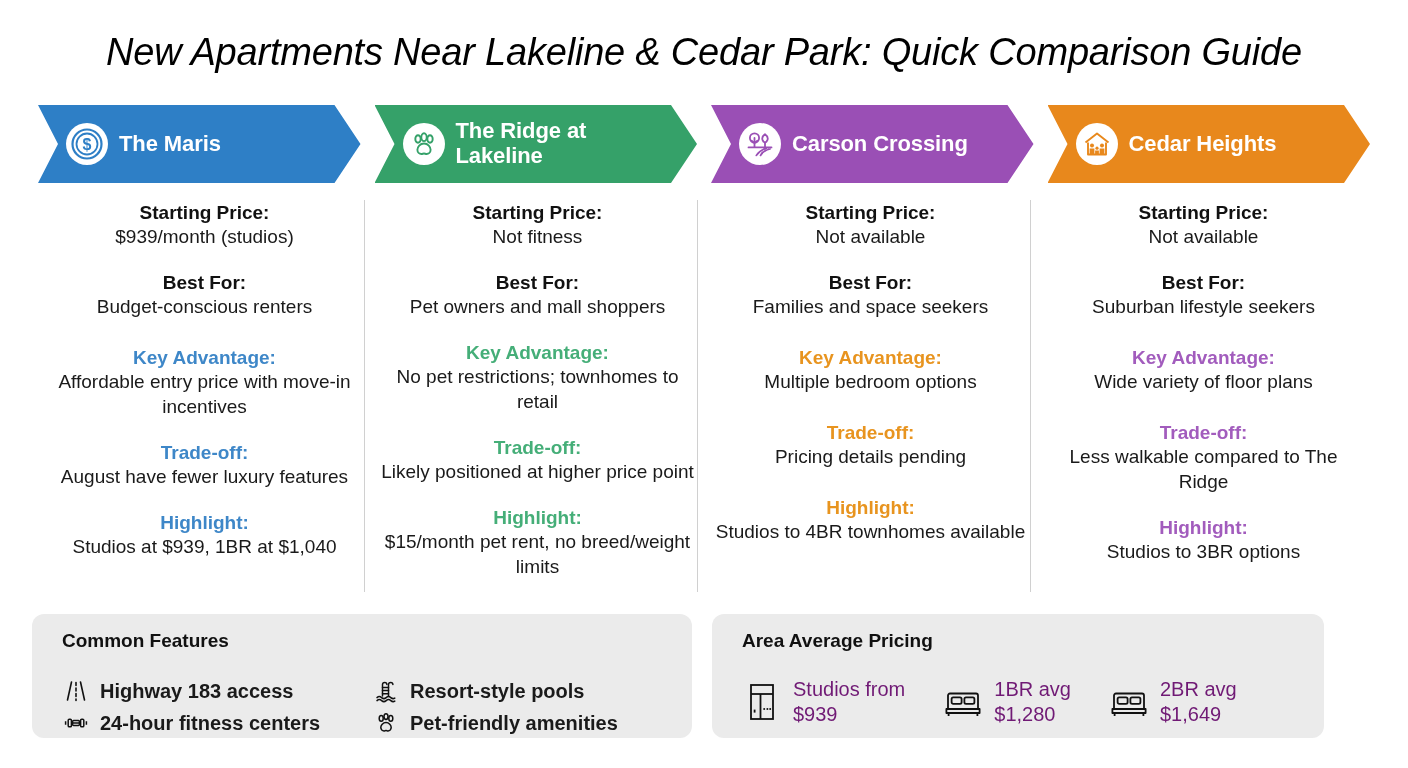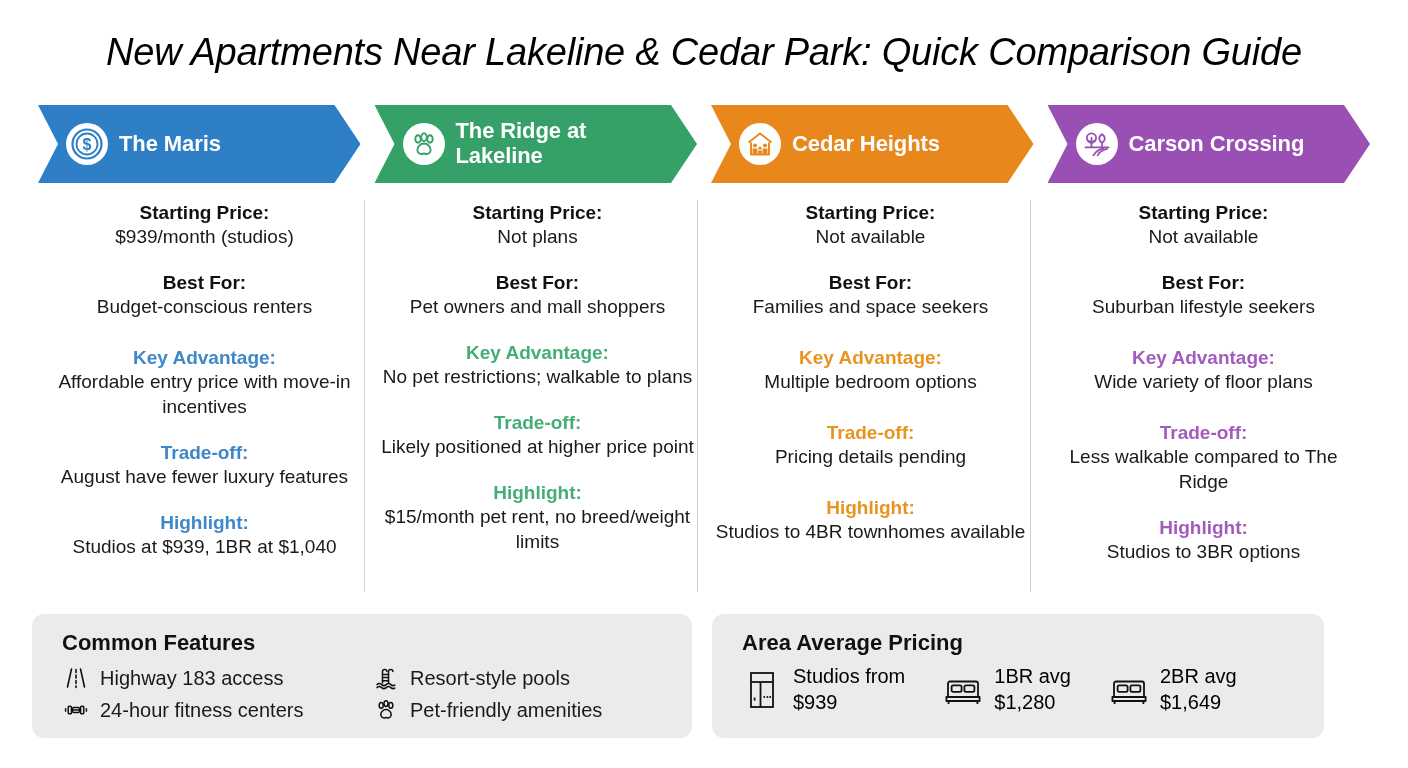--- a/index.html
+++ b/index.html
@@ -128,38 +128,39 @@
     padding: 16px 0 0 30px;
   }
   #area-pricing-panel {
     left: 712px;
     top: 614px;
     width: 612px;
     height: 124px;
     padding: 16px 0 0 30px;
   }
   .panel-title {
-    font-size: 22px;
+    font-size: 19px;
     font-weight: bold;
     color: #111111;
     line-height: 1.2;
-    margin-bottom: 8px;
+    margin-bottom: 24px;
   }
   .feature-grid {
     display: grid;
     grid-template-columns: 310px auto;
     row-gap: 4px;
   }
   .feature-item {
     display: flex;
     align-items: center;
     gap: 10px;
     font-size: 20px;
     color: #1a1a1a;
     line-height: 1.3;
+    font-weight: bold;
   }
   .feature-item .ico {
     width: 28px;
     height: 28px;
     flex: 0 0 28px;
     display: flex;
     align-items: center;
     justify-content: center;
   }
   .price-row {
@@ -176,21 +177,21 @@
     width: 40px;
     height: 42px;
     flex: 0 0 40px;
     display: flex;
     align-items: center;
     justify-content: center;
   }
   .price-text {
     font-size: 20px;
     line-height: 1.28;
-    color: #000000;
+    color: #701a75;
     white-space: nowrap;
   }
   svg { shape-rendering: geometricPrecision; }
 </style>
 </head>
 <body>
 
 <div class="page-title">New Apartments Near Lakeline &amp; Cedar Park: Quick Comparison Guide</div>
 
 <div class="banner-row">
@@ -211,40 +212,20 @@
       <svg width="34" height="34" viewBox="0 0 34 34">
         <g fill="none" stroke="#35A169" stroke-width="1.9">
           <ellipse cx="11" cy="12" rx="2.7" ry="3.7"></ellipse>
           <ellipse cx="17" cy="10.2" rx="2.7" ry="3.9"></ellipse>
           <ellipse cx="23" cy="12" rx="2.7" ry="3.7"></ellipse>
           <path d="M17 16.5c4 0 6.6 3.4 6.6 6.3 0 2.6-2 4.2-4 4.2-1 0-1.8-.5-2.6-.5s-1.6.5-2.6.5c-2 0-4-1.6-4-4.2 0-2.9 2.6-6.3 6.6-6.3z"></path>
         </g>
       </svg>
     </span>
     <span class="banner-name">The Ridge at Lakeline</span>
-  </div>
-
-  <div class="banner" id="banner-2" style="background: rgb(232, 136, 28);">
-    <span class="banner-icon">
-      <svg width="34" height="34" viewBox="0 0 34 34">
-        <g fill="none" stroke="#E8881C" stroke-width="1.9" stroke-linejoin="round">
-          <path d="M5.5 15.5 17 6.5l11.5 9"></path>
-          <path d="M8 15.5v12h18v-12"></path>
-        </g>
-        <g fill="#E8881C">
-          <circle cx="12" cy="18.6" r="2"></circle>
-          <circle cx="22" cy="18.6" r="2"></circle>
-          <circle cx="17" cy="21.2" r="1.6"></circle>
-          <path d="M9.6 21.4h4.8v6.1H9.6z"></path>
-          <path d="M19.6 21.4h4.8v6.1h-4.8z"></path>
-          <path d="M15.1 23.6h3.8v3.9h-3.8z"></path>
-        </g>
-      </svg>
-    </span>
-    <span class="banner-name">Cedar Heights</span>
   </div>
 
   <div class="banner" id="banner-3" style="background: rgb(154, 79, 181);">
     <span class="banner-icon">
       <svg width="34" height="34" viewBox="0 0 34 34">
         <g fill="none" stroke="#9A4FB5" stroke-width="1.8" stroke-linejoin="round" stroke-linecap="round">
           <circle cx="11.5" cy="11" r="4.6"></circle>
           <path d="M11.5 11v9"></path>
           <path d="M8.6 13.6 11.5 16M14.4 13.6 11.5 16"></path>
           <path d="M22 7.2c2.3 1.6 3.2 4 2.4 6-.6 1.5-1.6 2.2-2.4 2.4-.8-.2-1.8-.9-2.4-2.4-.8-2 .1-4.4 2.4-6z"></path>
@@ -255,20 +236,40 @@
         </g>
         <g fill="#9A4FB5">
           <circle cx="19.4" cy="25.4" r="0.9"></circle>
           <circle cx="22.4" cy="23.4" r="0.9"></circle>
           <circle cx="25.4" cy="22.2" r="0.9"></circle>
         </g>
       </svg>
     </span>
     <span class="banner-name">Carson Crossing</span>
   </div>
+
+  <div class="banner" id="banner-2" style="background: rgb(232, 136, 28);">
+    <span class="banner-icon">
+      <svg width="34" height="34" viewBox="0 0 34 34">
+        <g fill="none" stroke="#E8881C" stroke-width="1.9" stroke-linejoin="round">
+          <path d="M5.5 15.5 17 6.5l11.5 9"></path>
+          <path d="M8 15.5v12h18v-12"></path>
+        </g>
+        <g fill="#E8881C">
+          <circle cx="12" cy="18.6" r="2"></circle>
+          <circle cx="22" cy="18.6" r="2"></circle>
+          <circle cx="17" cy="21.2" r="1.6"></circle>
+          <path d="M9.6 21.4h4.8v6.1H9.6z"></path>
+          <path d="M19.6 21.4h4.8v6.1h-4.8z"></path>
+          <path d="M15.1 23.6h3.8v3.9h-3.8z"></path>
+        </g>
+      </svg>
+    </span>
+    <span class="banner-name">Cedar Heights</span>
+  </div>
 </div>
 
 <div class="cols">
 
   <div class="col" id="col-0" style="--accent: #3E87C8;">
     <div class="field sp-0">
       <div class="field-label">Starting Price:</div>
       <div class="field-value">$939/month (studios)</div>
     </div>
     <div class="field sp-1">
@@ -285,29 +286,29 @@
     </div>
     <div class="field sp-1">
       <div class="field-label accent">Highlight:</div>
       <div class="field-value">Studios at $939, 1BR at $1,040</div>
     </div>
   </div>
 
   <div class="col" id="col-1" style="--accent: #45AE78;">
     <div class="field sp-0">
       <div class="field-label">Starting Price:</div>
-      <div class="field-value">Not plans</div>
+      <div class="field-value">Not fitness</div>
     </div>
     <div class="field sp-1">
       <div class="field-label">Best For:</div>
       <div class="field-value">Pet owners and mall shoppers</div>
     </div>
     <div class="field sp-1">
       <div class="field-label accent">Key Advantage:</div>
-      <div class="field-value">No pet restrictions; walkable to plans</div>
+      <div class="field-value">No pet restrictions; townhomes to retail</div>
     </div>
     <div class="field sp-1">
       <div class="field-label accent">Trade-off:</div>
       <div class="field-value">Likely positioned at higher price point</div>
     </div>
     <div class="field sp-1">
       <div class="field-label accent">Highlight:</div>
       <div class="field-value">$15/month pet rent, no breed/weight limits</div>
     </div>
   </div>

